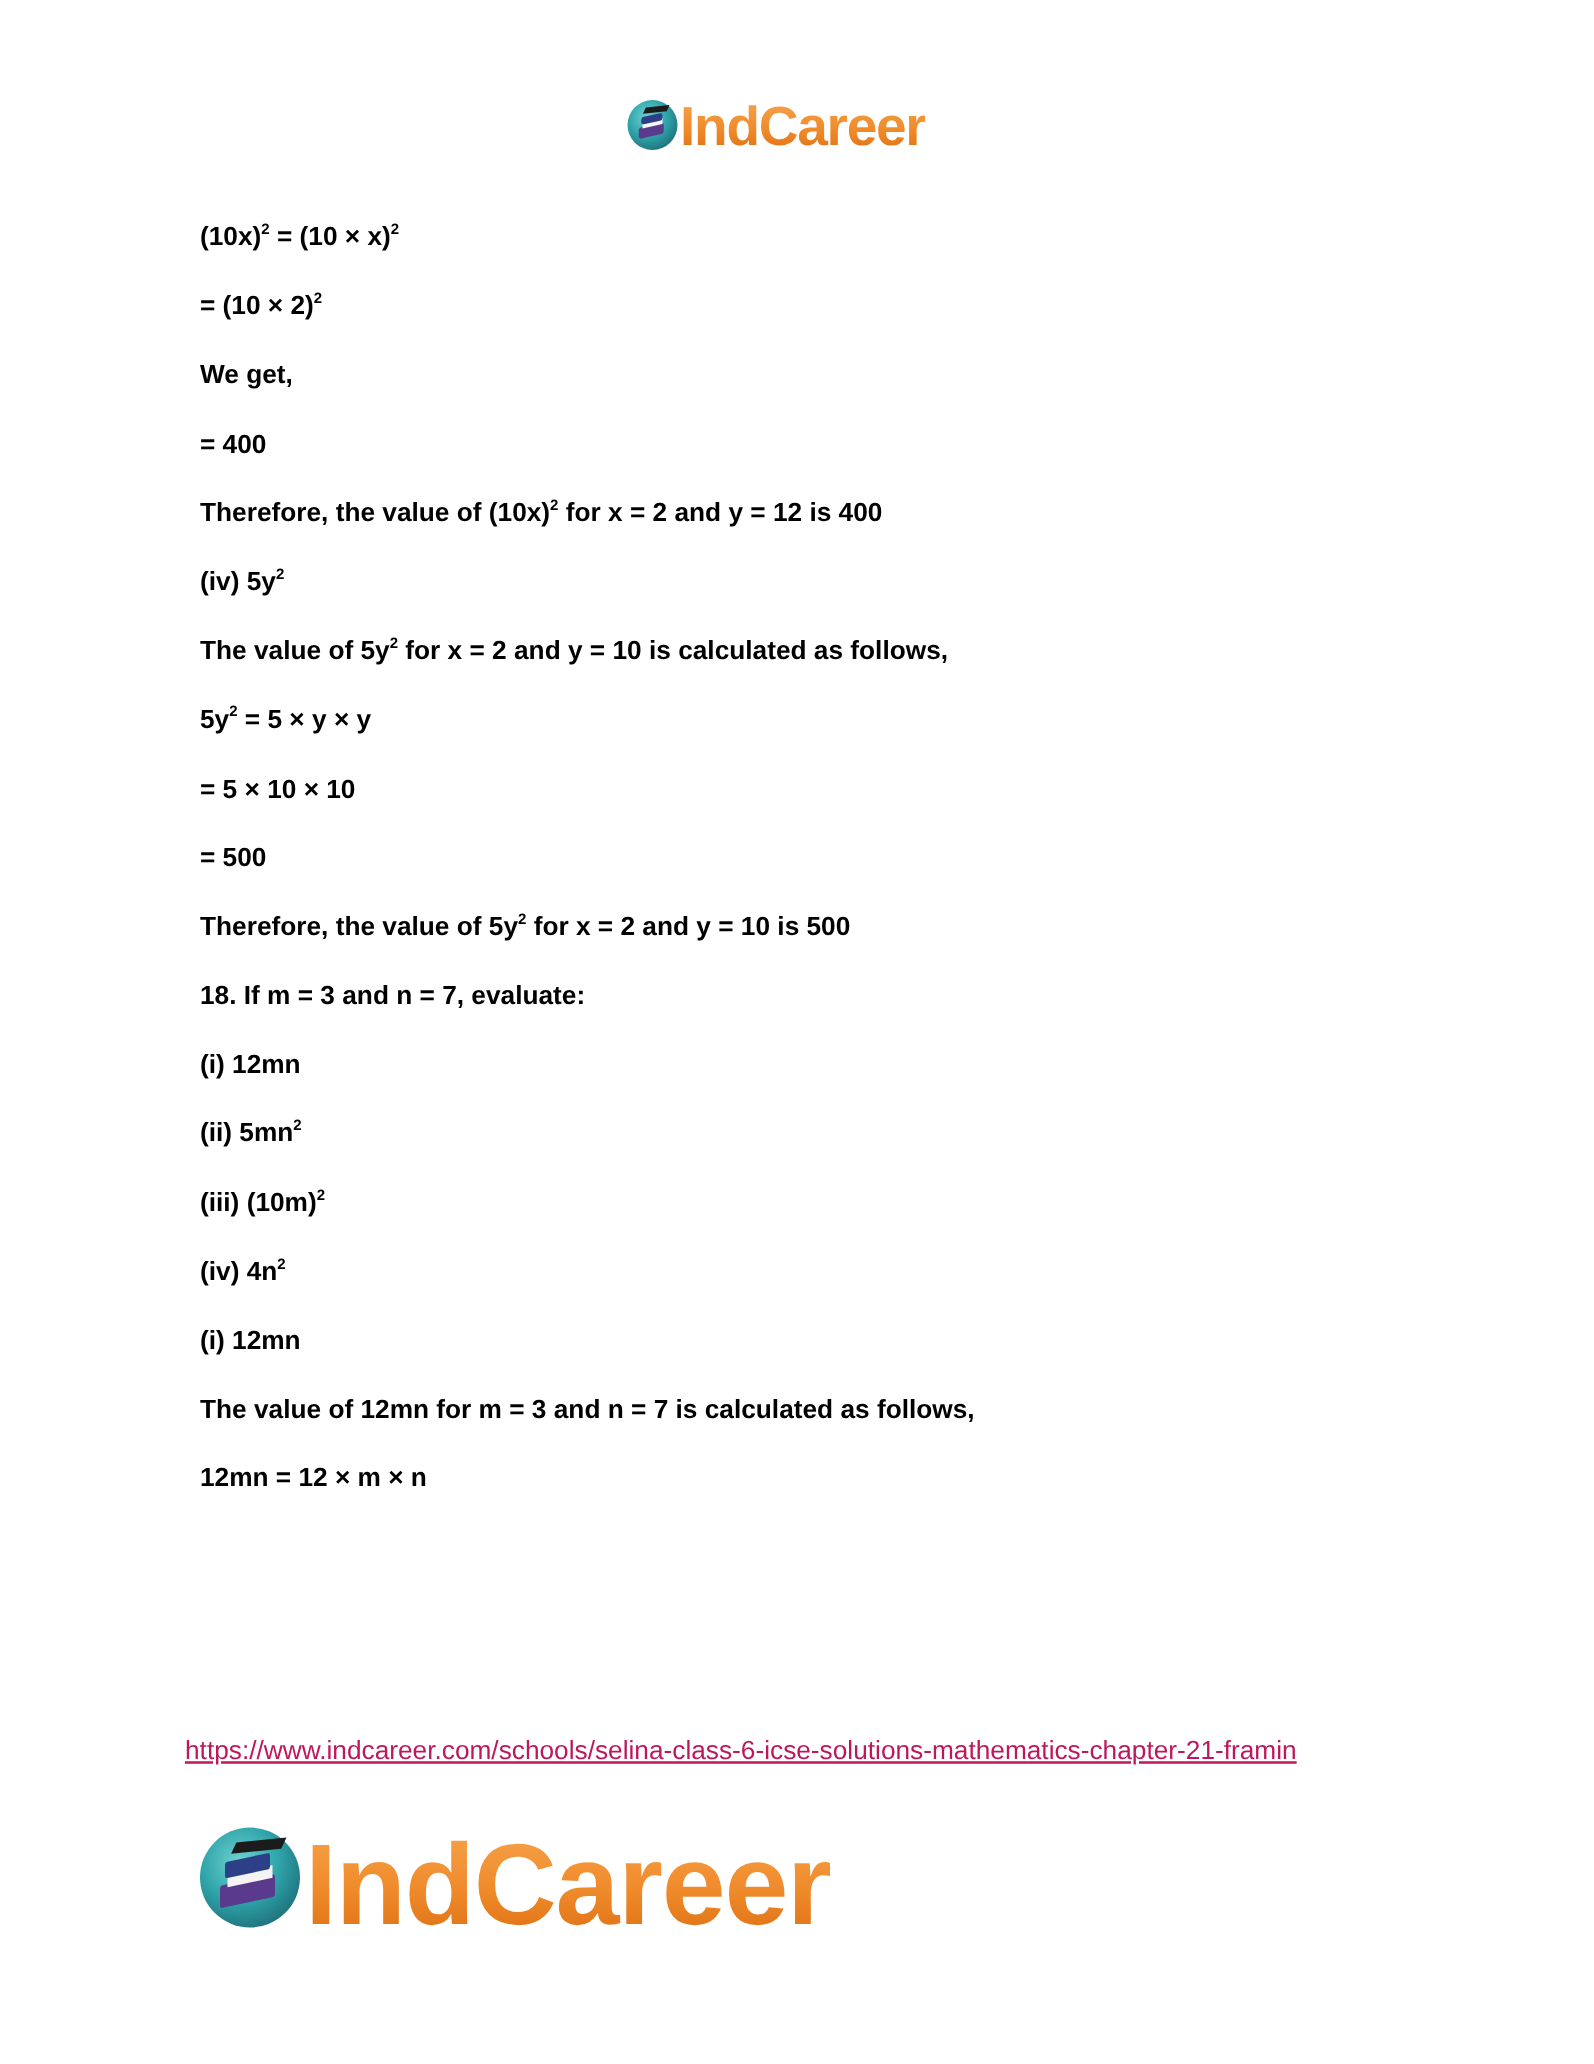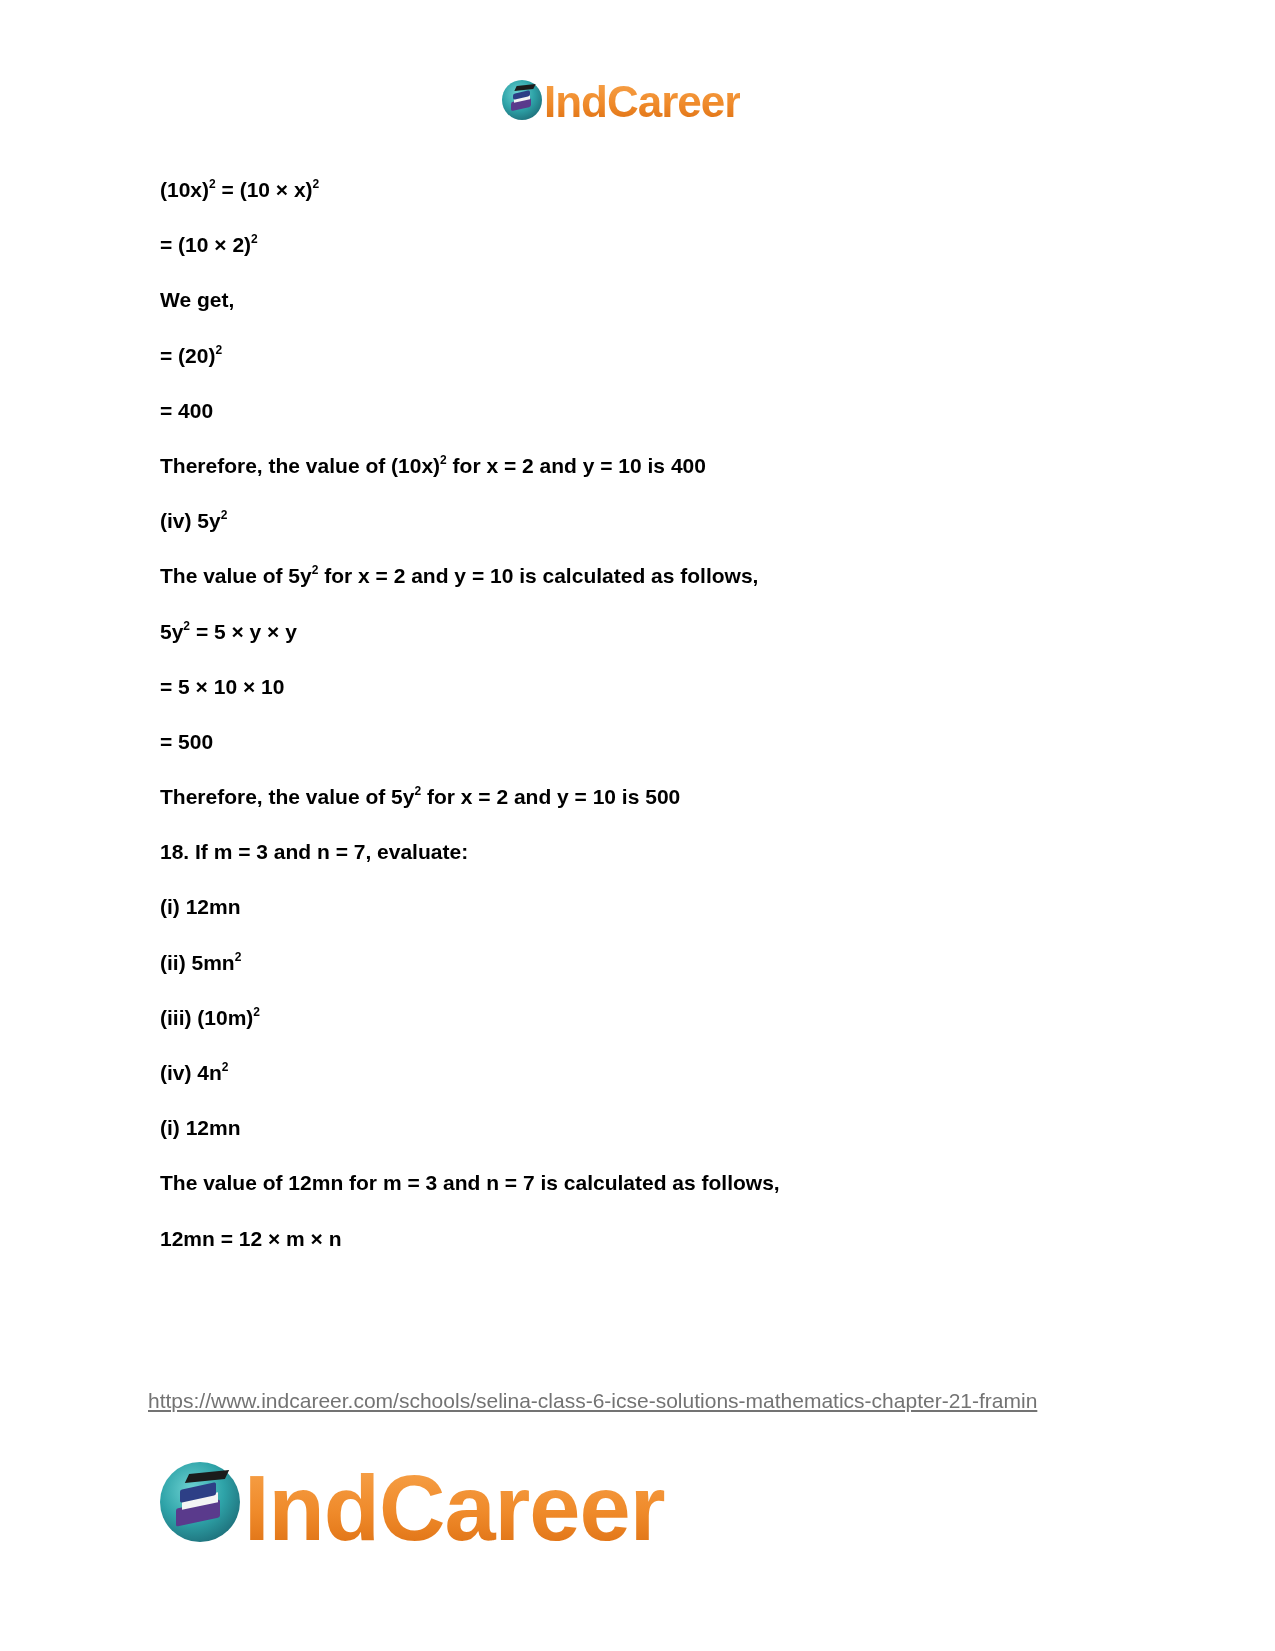--- a/index.html
+++ b/index.html
@@ -18,42 +18,41 @@
   #logo-top { left: 502px; top: 80px; }
   #logo-top .emblem { width: 40px; height: 40px; }
   #logo-top .word { font-size: 44px; line-height: 44px; margin-left: 2px; }
   #logo-bottom { left: 160px; top: 1462px; }
   #logo-bottom .emblem { width: 80px; height: 80px; }
   #logo-bottom .word { font-size: 92px; line-height: 92px; margin-left: 4px; }
   .content { position: absolute; left: 160px; top: 176px; width: 980px; }
   .line { font-weight: bold; font-size: 21px; line-height: 28px; margin: 0 0 27.2px 0; white-space: nowrap; }
   .line sup { font-size: 12px; vertical-align: 9px; line-height: 0; }
   .link { position: absolute; left: 148px; top: 1386px; width: 980px; font-size: 21px; line-height: 30px;
-          color: #737373; text-decoration: underline; }
+          color: #be185d; text-decoration: underline; }
 </style>
 </head>
 <body>
 
 <div id="logo-top" class="logo">
   <div class="emblem">
     <div class="book1" style="left:9px;top:20px;width:20px;height:9px;"></div>
     <div class="pages" style="left:12px;top:16px;width:16px;height:5px;"></div>
     <div class="book2" style="left:11px;top:12px;width:17px;height:6px;"></div>
     <div class="cap" style="left:14px;top:5px;width:18px;height:5px;"></div>
   </div>
   <span class="word">IndCareer</span>
 </div>
 
 <div class="content" id="content">
     <div class="line"><span>(10x)</span><sup>2</sup><span> = (10 × x)</span><sup>2</sup></div>
     <div class="line"><span>= (10 × 2)</span><sup>2</sup></div>
     <div class="line"><span>We get,</span></div>
-    <div class="line"><span>= (20)</span><sup>2</sup></div>
     <div class="line"><span>= 400</span></div>
-    <div class="line"><span>Therefore, the value of (10x)</span><sup>2</sup><span> for x = 2 and y = 10 is 400</span></div>
+    <div class="line"><span>Therefore, the value of (10x)</span><sup>2</sup><span> for x = 2 and y = 12 is 400</span></div>
     <div class="line"><span>(iv) 5y</span><sup>2</sup></div>
     <div class="line"><span>The value of 5y</span><sup>2</sup><span> for x = 2 and y = 10 is calculated as follows,</span></div>
     <div class="line"><span>5y</span><sup>2</sup><span> = 5 × y × y</span></div>
     <div class="line"><span>= 5 × 10 × 10</span></div>
     <div class="line"><span>= 500</span></div>
     <div class="line"><span>Therefore, the value of 5y</span><sup>2</sup><span> for x = 2 and y = 10 is 500</span></div>
     <div class="line"><span>18. If m = 3 and n = 7, evaluate:</span></div>
     <div class="line"><span>(i) 12mn</span></div>
     <div class="line"><span>(ii) 5mn</span><sup>2</sup></div>
     <div class="line"><span>(iii) (10m)</span><sup>2</sup></div>

